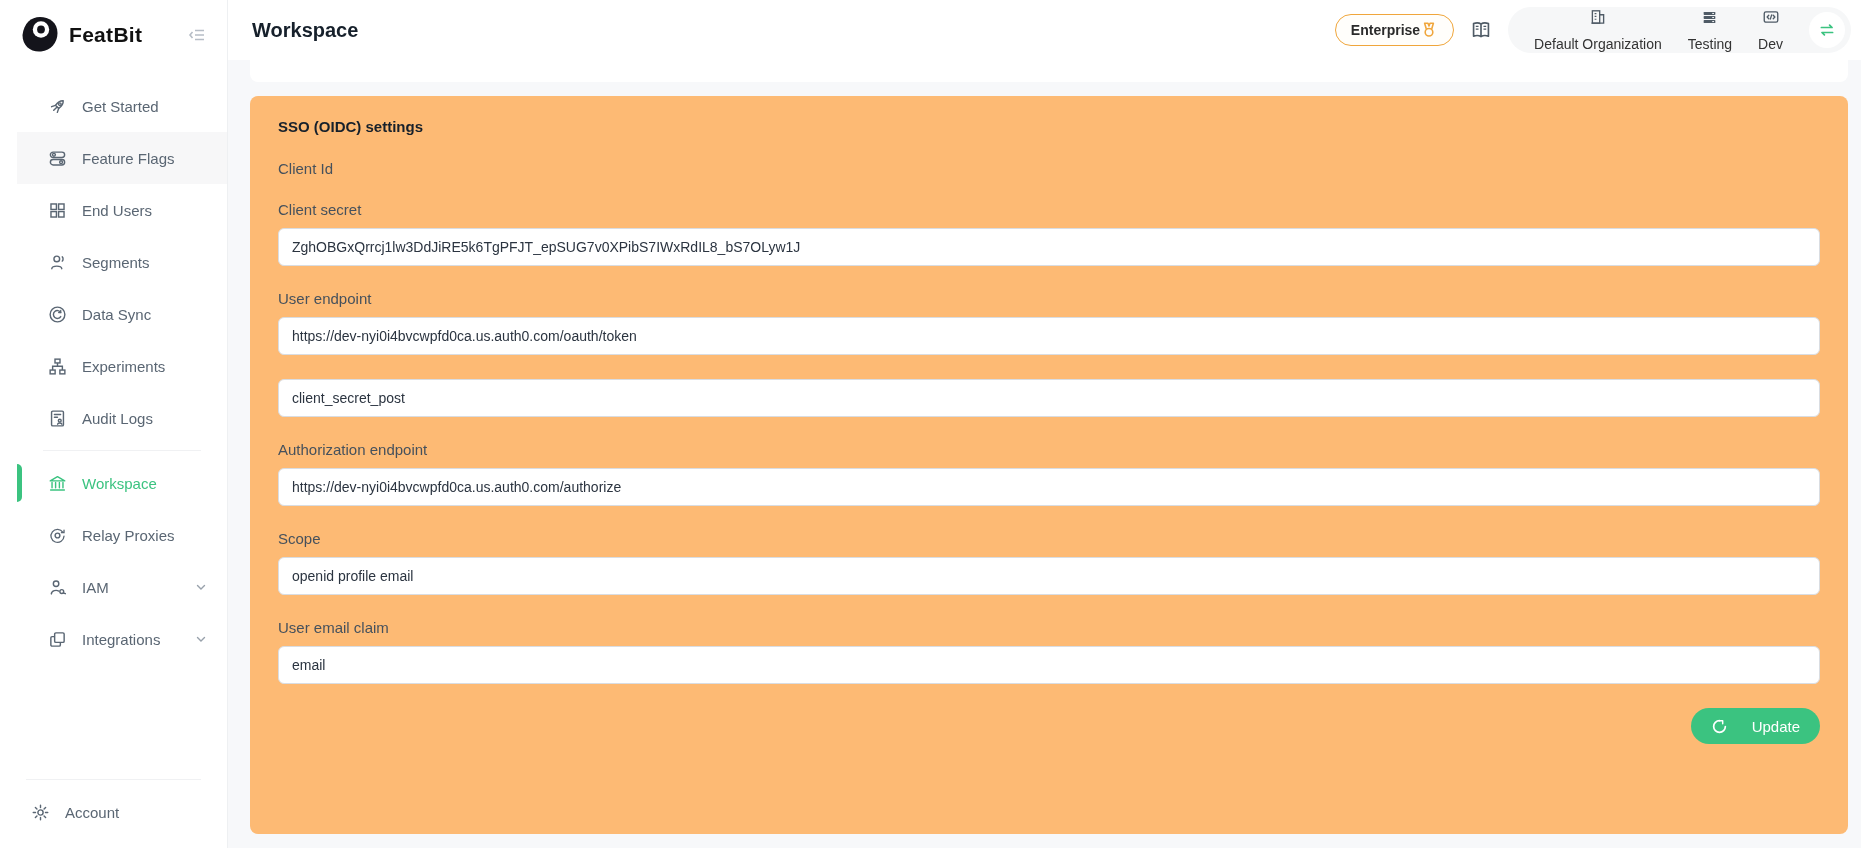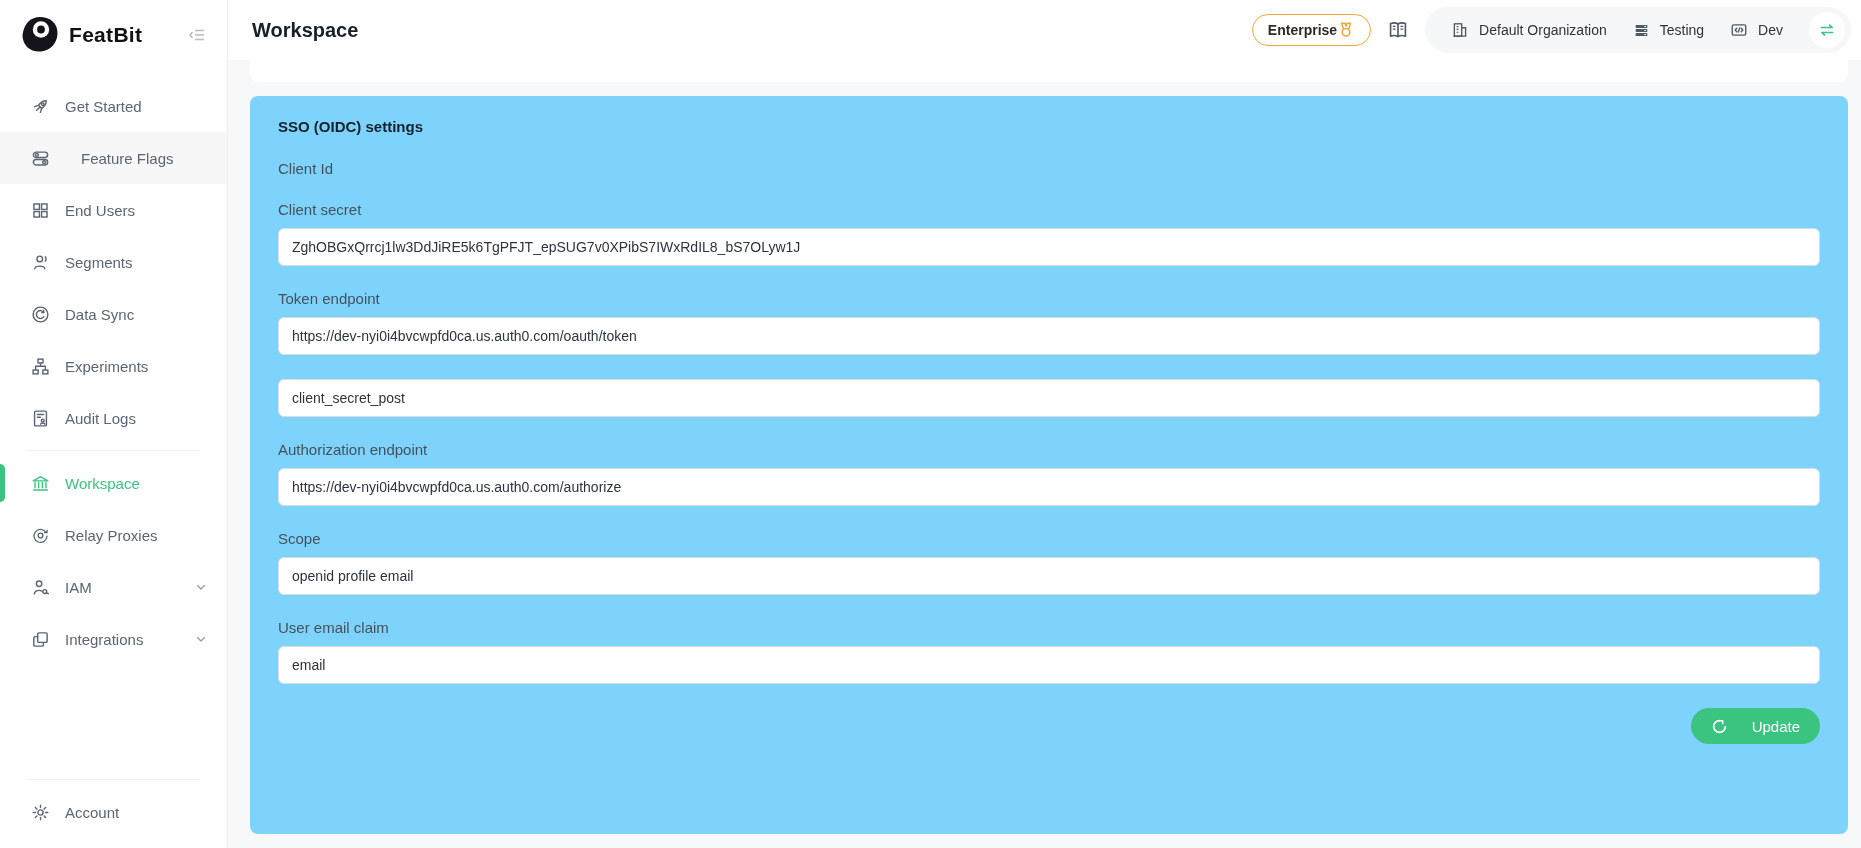--- a/index.html
+++ b/index.html
@@ -9,52 +9,52 @@
 
   .app { display:flex; width:100%; height:100%; }
 
   
   .sidebar { width:228px; min-width:228px; height:100%; background:#fff;
              border-right:1px solid #eef0f2; display:flex; flex-direction:column;justify-content:center; }
   .logo-row { display:flex; align-items:center; height:70px; padding:0 20px 0 20px; }
   .logo-mark { width:40px; height:40px; flex:none; }
   .logo-text { font-weight:bold; font-size:21px; color:#111; margin-left:9px; flex:1; letter-spacing:.3px; }
   .collapse-btn { color:#b6bdc6; cursor:pointer; display:flex; }
-  .nav { margin-top:10px; flex:1; }
+  .nav { margin-top:10px; flex:1;padding-left:17px; }
   .nav-item { position:relative; display:flex; align-items:center; height:52px;
               padding:0 20px 0 30px; color:#5a6673; font-size:15px; cursor:pointer; }
-  .nav-item.highlight { background:#f7f7f8;gap:16px; }
+  .nav-item.highlight { background:#f7f7f8; }
   .nav-item.active { color:var(--accent); }
   .nav-item.active::before { content:""; position:absolute; left:0; top:7px; bottom:7px;
               width:5px; background:var(--accent); border-radius:0 5px 5px 0; }
   .nav-icon { width:20px; height:20px; margin-right:15px; display:flex; align-items:center; justify-content:center; }
   .nav-icon svg { width:19px; height:19px; }
   .nav-chevron { margin-left:auto; color:#98a1ab; display:flex; }
   .nav-divider { height:1px; background:#f0f1f3; margin:6px 26px; }
   .sidebar-footer { padding-bottom:10px; }
 
   
   .main { flex:1; display:flex; flex-direction:column; height:100%; min-width:0; }
   .header { height:60px; display:flex; align-items:center; padding:0 10px 0 24px; background:#fff; }
   .page-title { font-size:20px; font-weight:bold; color:#16202b; }
   .header-right { margin-left:auto; display:flex; align-items:center; gap:16px; }
   .plan-badge { display:flex; align-items:center; border:1px solid var(--badge-orange);
                 border-radius:17px; padding:6px 15px; font-size:14px; font-weight:bold;
                 color:#2b2b2b; background:#fffefb; cursor:pointer; }
   .icon-btn { color:#4f5b66; display:flex; cursor:pointer; }
   .env-pill { display:flex; align-items:center; background:#f6f7f8; border-radius:24px;
               height:46px; padding:0 6px 0 26px; gap:26px; }
-  .env-item { display:flex; align-items:center; gap:10px; font-size:14px; color:#333; cursor:pointer; }
+  .env-item { display:flex; align-items:center; gap:10px; font-size:14px; color:#333; cursor:pointer;flex-direction:column; }
   .env-item svg { color:#4f5b66; }
   .swap-circle { width:36px; height:36px; border-radius:50%; background:#fff; display:flex;
                  align-items:center; justify-content:center; color:var(--accent); cursor:pointer; }
 
   .content { flex:1; background:#f7f8fa; padding:0 13px 12px 22px; overflow:hidden; }
   .card-sliver { background:#fff; border-radius:0 0 8px 8px; height:22px; }
-  .card { background:#7dd3fc; border-radius:8px; margin-top:14px; padding:22px 28px 24px;
+  .card { background:#fdba74; border-radius:8px; margin-top:14px; padding:22px 28px 24px;
           height:738px; overflow:hidden; }
   .section-title { font-size:15px; font-weight:bold; color:#16202b; margin-bottom:25px; }
   .form-group { margin-bottom:24px; }
   .form-label { font-size:15px; color:#46515c; margin-bottom:10px; }
   .form-input { width:100%; height:38px; border:1px solid #d9dde2; border-radius:6px;
                 padding:0 13px; font-size:14px; color:#2b3440; background:#fff; outline:none;
                 font-family:inherit; }
   .form-actions { display:flex; justify-content:flex-end; margin-top:4px; }
   .update-btn { display:flex; align-items:center; gap:24px; background:var(--accent); color:#fff;
                 border:none; border-radius:18px; height:36px; padding:0 20px; font-size:15px;
@@ -276,21 +276,21 @@
       </div>
     </header>
 
     <div class="content">
       <div class="card-sliver"></div>
       <section class="card">
         <h2 class="section-title">SSO (OIDC) settings</h2>
         <form>
             <div class="form-group"><div class="form-label">Client Id</div></div>
             <div class="form-group"><div class="form-label">Client secret</div><input class="form-input" type="text" value="ZghOBGxQrrcj1lw3DdJiRE5k6TgPFJT_epSUG7v0XPibS7IWxRdIL8_bS7OLyw1J" style=""></div>
-            <div class="form-group"><div class="form-label">Token endpoint</div><input class="form-input" type="text" value="https://dev-nyi0i4bvcwpfd0ca.us.auth0.com/oauth/token" style=""></div>
+            <div class="form-group"><div class="form-label">User endpoint</div><input class="form-input" type="text" value="https://dev-nyi0i4bvcwpfd0ca.us.auth0.com/oauth/token" style=""></div>
             <div class="form-group"><input class="form-input" type="text" value="client_secret_post" style=""></div>
             <div class="form-group"><div class="form-label">Authorization endpoint</div><input class="form-input" type="text" value="https://dev-nyi0i4bvcwpfd0ca.us.auth0.com/authorize" style=""></div>
             <div class="form-group"><div class="form-label">Scope</div><input class="form-input" type="text" value="openid profile email" style=""></div>
             <div class="form-group"><div class="form-label">User email claim</div><input class="form-input" type="text" value="email" style=""></div>
           </form>
         <div class="form-actions">
           <button class="update-btn">
             <svg width="17" height="17" viewBox="0 0 16 16" fill="none" stroke="#fff" stroke-width="1.6" stroke-linecap="round">
                 <path d="M13.5 8A5.5 5.5 0 1 1 8 2.5"></path>
                 <path d="M8 2.5h3M11 2.5v3" stroke-width="1.4"></path>

